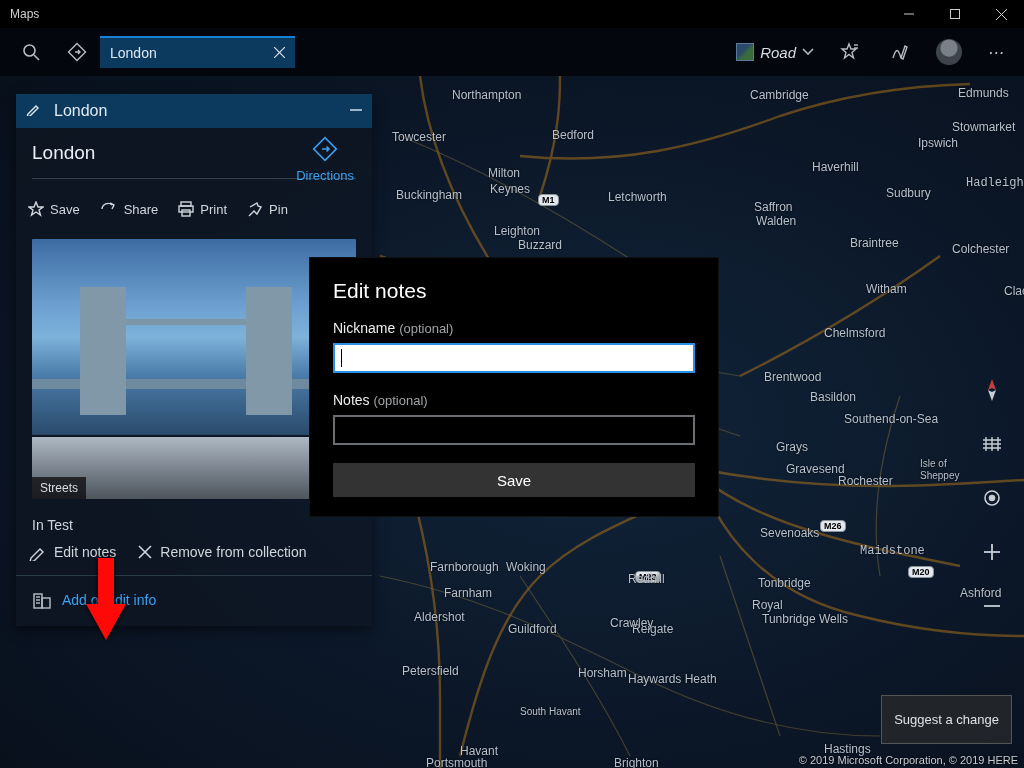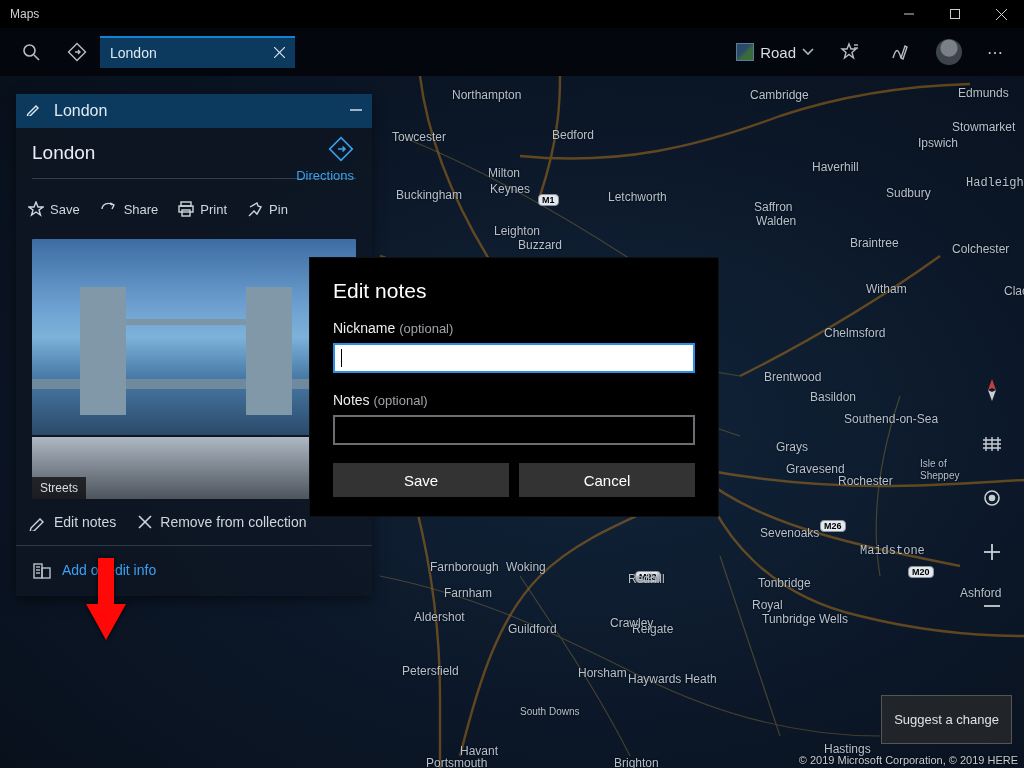--- a/index.html
+++ b/index.html
@@ -11,21 +11,21 @@
   .win-controls { position: absolute; right: 0; top: 0; display: flex; }
   .win-btn { width: 46px; height: 28px; display: flex; align-items: center; justify-content: center; color: #d0d0d0; font-size: 10px; }
   .win-btn svg { stroke: #ccc; }
 
   
   .commandbar { height: 48px; background: rgba(5,10,20,0.6); display: flex; align-items: center; padding: 0 8px; position: relative; }
   .cmd-btn { width: 46px; height: 48px; display: flex; align-items: center; justify-content: center; }
   .cmd-btn svg { stroke: #b8bcc2; fill: none; }
   .search-chip { height: 32px; width: 195px; background: #0c3a5e; border-top: 2px solid #1481d6; display: flex; align-items: center; padding: 0 10px; color: #dce8f2; font-size: 14px; justify-content: space-between; }
   .search-chip .x svg { stroke: #d6e2ee; }
-  .right-cmds { position: absolute; right: 8px; top: 0; height: 48px; display: flex; align-items: center; gap: 4px; }
+  .right-cmds { position: absolute; right: 8px; top: 0; height: 48px; display: flex; align-items: center; gap: 4px; font-style: italic; }
   .maptype { display: flex; align-items: center; gap: 6px; padding: 0 8px; height: 48px; }
   .maptype .swatch { width: 18px; height: 18px; background: linear-gradient(135deg,#2b4a6b 40%,#3a6b3a 60%); border: 1px solid #5a7a9a; }
   .maptype .label { font-size: 15px; color: #d8dde2; }
   .maptype svg { stroke: #aeb6bf; }
   .avatar { width: 26px; height: 26px; border-radius: 50%; background: radial-gradient(circle at 50% 35%, #7a8088 38%, #3e444c 42%); }
   .ellipsis { width: 40px; display:flex; align-items:center; justify-content:center; color:#c0c6cc; letter-spacing:2px; font-size:16px;}
 
   
   .map { position: absolute; left: 0; top: 76px; width: 1024px; height: 692px;
          background:
@@ -36,21 +36,21 @@
   .map .shield { position:absolute; font-size:9px; color:#000; background:#e3e9ee; padding:0 3px; border-radius:4px; border:1px solid #8a929a; font-weight:600; }
 
   
   .panel { position: absolute; left: 16px; top: 94px; width: 356px; background: rgba(14,22,34,0.78); color: #d2d8de;
            box-shadow: 0 4px 12px rgba(0,0,0,0.5); }
   .panel-header { height: 34px; background: #0c3a5e; display: flex; align-items: center; padding: 0 10px; gap: 14px; color:#dfe9f2; }
   .panel-header .spacer { flex:1; }
   .panel-header svg { stroke:#dfe9f2; fill:none; }
   .panel-body { padding: 14px 16px 8px; position: relative; }
   .panel-title { font-size: 19px; color: #e8eef4; }
-  .dir-box { position:absolute; right:18px; top:8px; text-align:right; }
+  .dir-box { position:absolute; right:18px; top:8px; text-align:center; }
   .dir-box svg { stroke:#3aa0f0; }
   .dir-box .txt { font-size:13px; color:#3aa0f0; margin-top:2px; }
   .sep { height:1px; background:#30404f; margin: 14px 0 8px; }
   .actions { display:flex; gap: 8px; padding: 0 6px 8px; }
   .act { display:flex; align-items:center; gap:6px; font-size:13px; color:#cfd6dc; padding:6px 6px; }
   .act svg { stroke:#cfd6dc; fill:none; }
 
   .photo { margin: 8px 16px 2px; width: 324px; height: 196px; position:relative;
            background: linear-gradient(180deg,#3d6ca3 0%, #6ea1d1 35%, #7db2da 50%, #4a7ba8 70%, #2a4a6a 100%);
            border-radius:1px; }
@@ -245,21 +245,21 @@
       <span class="city" style="left: 762px; top: 536px;">Tunbridge Wells</span>
       <span class="city" style="left: 430px; top: 484px;">Farnborough</span>
       <span class="city" style="left: 444px; top: 510px;">Farnham</span>
       <span class="city" style="left: 414px; top: 534px;">Aldershot</span>
       <span class="city" style="left: 506px; top: 484px;">Woking</span>
       <span class="city" style="left: 508px; top: 546px;">Guildford</span>
       <span class="city" style="left: 628px; top: 496px;">Redhill</span>
       <span class="city" style="left: 632px; top: 546px;">Reigate</span>
       <span class="city" style="left: 402px; top: 588px;">Petersfield</span>
       <span class="city" style="left: 578px; top: 590px;">Horsham</span>
-      <span class="city" style="left: 520px; top: 630px; font-size: 10px;">South Downs</span>
+      <span class="city" style="left: 520px; top: 630px; font-size: 10px;">South Havant</span>
       <span class="city" style="left: 628px; top: 596px;">Haywards Heath</span>
       <span class="city" style="left: 426px; top: 680px;">Portsmouth</span>
       <span class="city" style="left: 460px; top: 668px;">Havant</span>
       <span class="city" style="left: 614px; top: 680px;">Brighton</span>
       <span class="city" style="left: 824px; top: 666px;">Hastings</span>
       <span class="city" style="left: 610px; top: 540px;">Crawley</span>
     </div>
 
   <div class="mapctrls">
     <div class="ctrl">
@@ -362,20 +362,21 @@
   <div class="photo2">
     <div class="street-badge">Streets</div>
   </div>
 
   <div class="arrow-ann">
     <svg width="40" height="82">
         <polygon points="12,0 28,0 28,46 40,46 20,82 0,46 12,46" fill="#ff0808"></polygon>
       </svg>
   </div>
 
+  <div class="collection">In Test</div>
 
   <div class="opts">
     <div class="opt">
       <svg width="18" height="18" stroke-width="1.4">
           <path d="M3 15 l9 -9 3 3 -9 9 -4 1 z"></path>
         </svg>
       <span>Edit notes</span>
     </div>
     <div class="opt">
       <svg width="14" height="14" stroke-width="1.6">
@@ -412,15 +413,14 @@
   </div>
   <div class="fld" style="margin-top:10px;">
     <label>
       <span>Notes</span>
       <span class="opt">(optional)</span>
     </label>
     <input class="dark" type="text" value="" style="">
   </div>
   <div class="dlg-btns">
     <button class="dlg-btn">Save</button>
-    <button class="dlg-btn">Cancel</button>
   </div>
 </div>
 
 </body></html>

